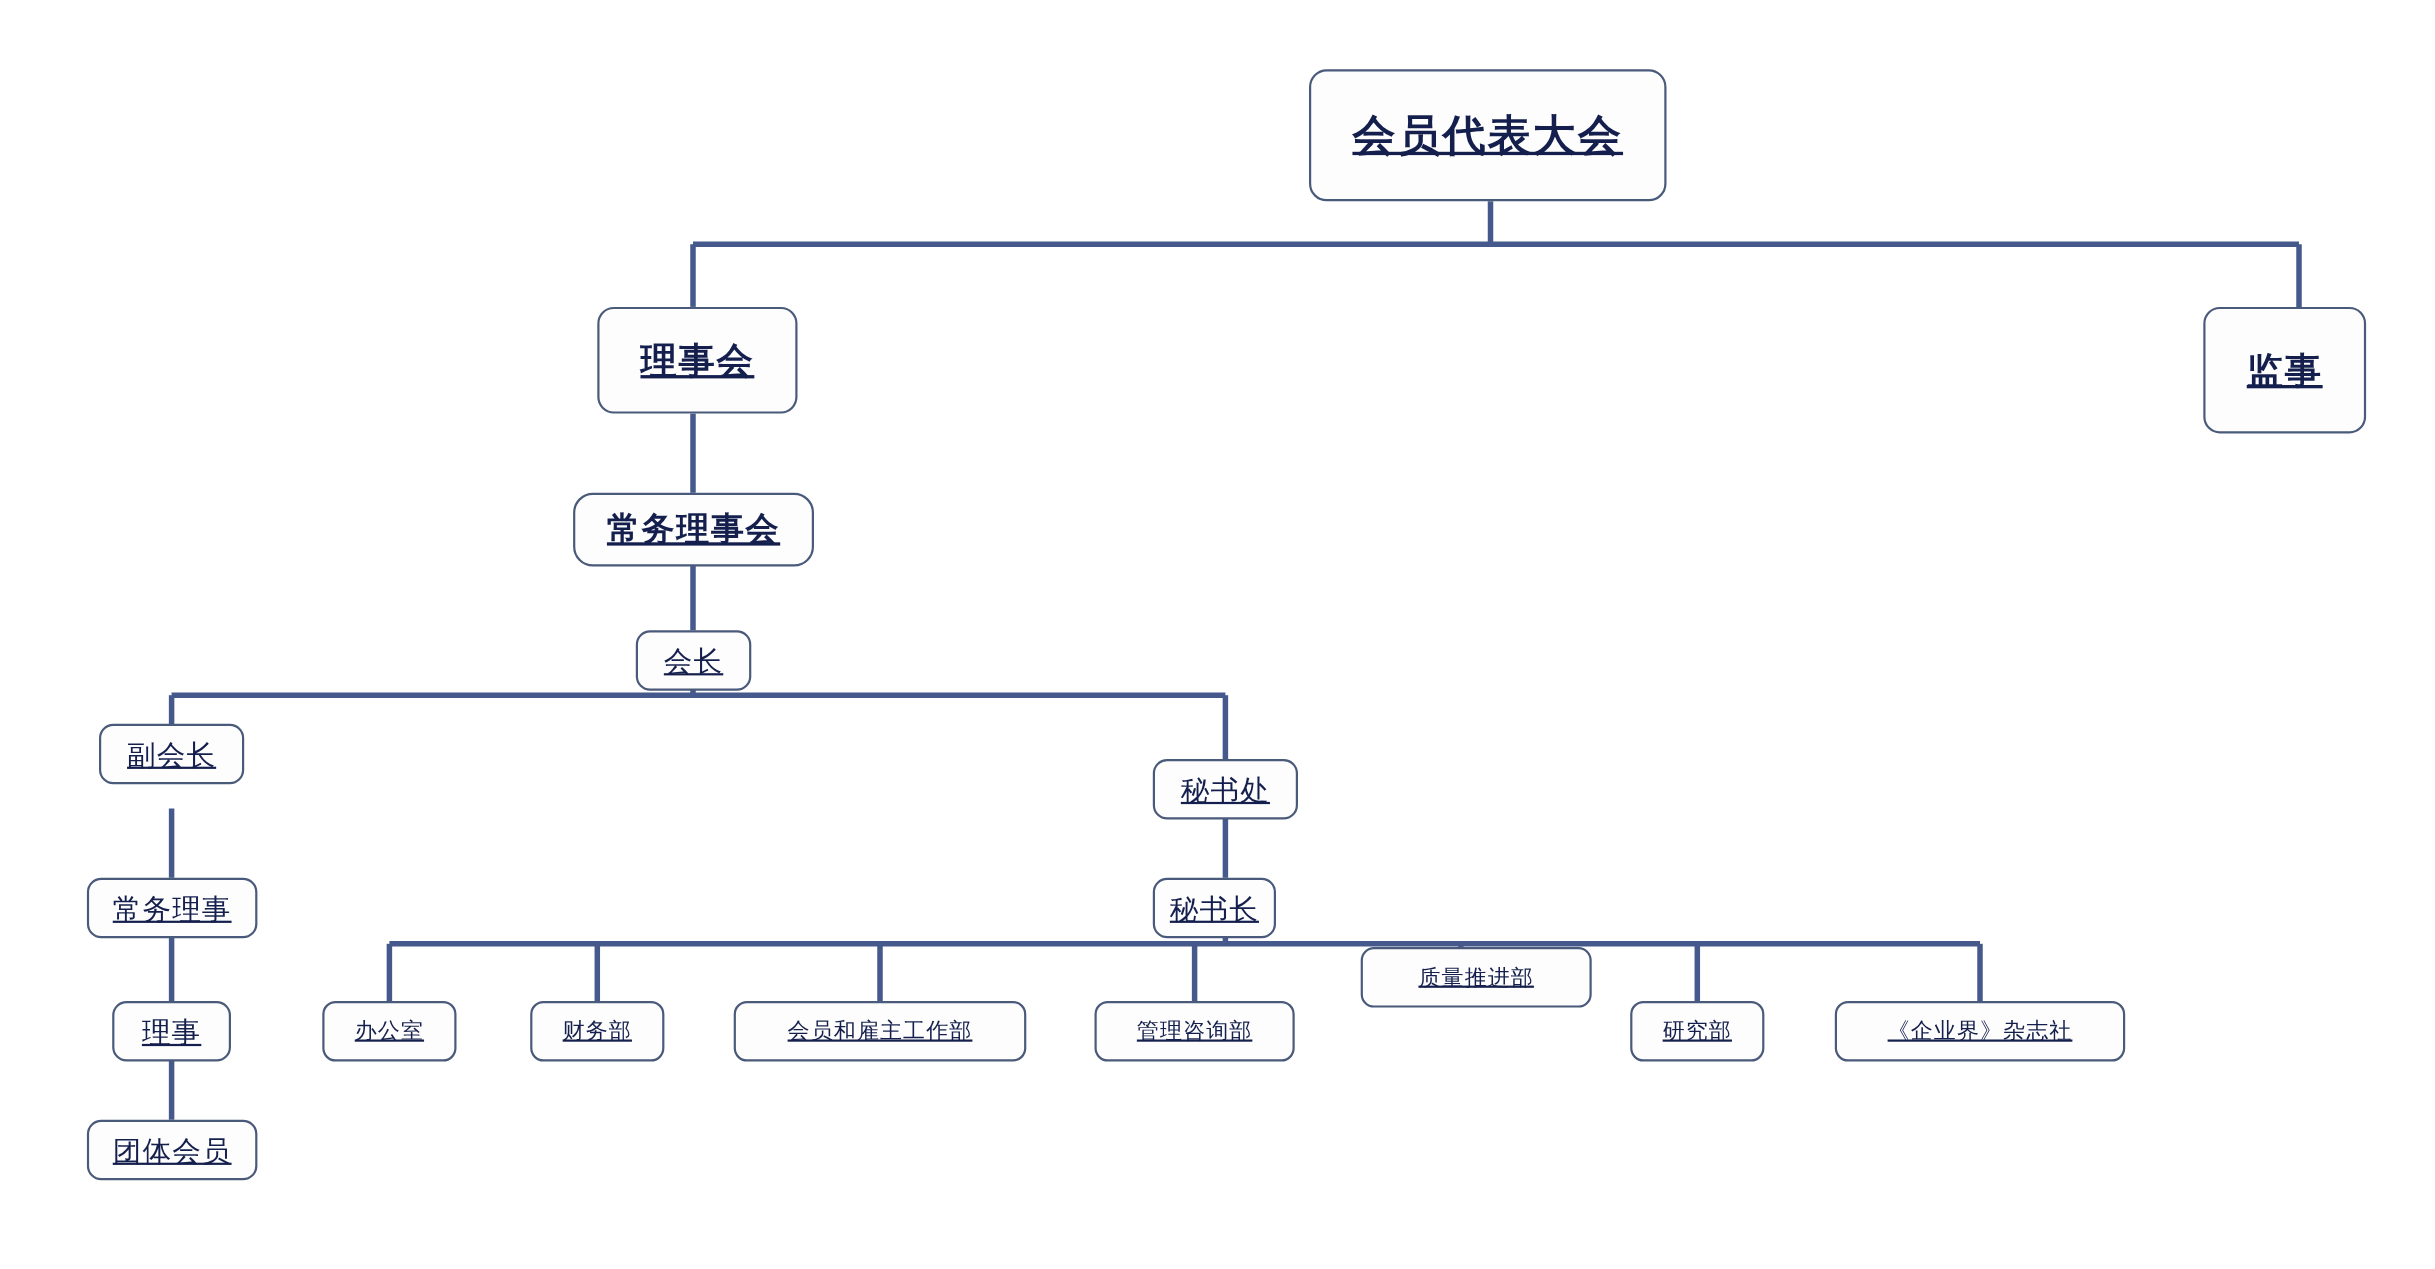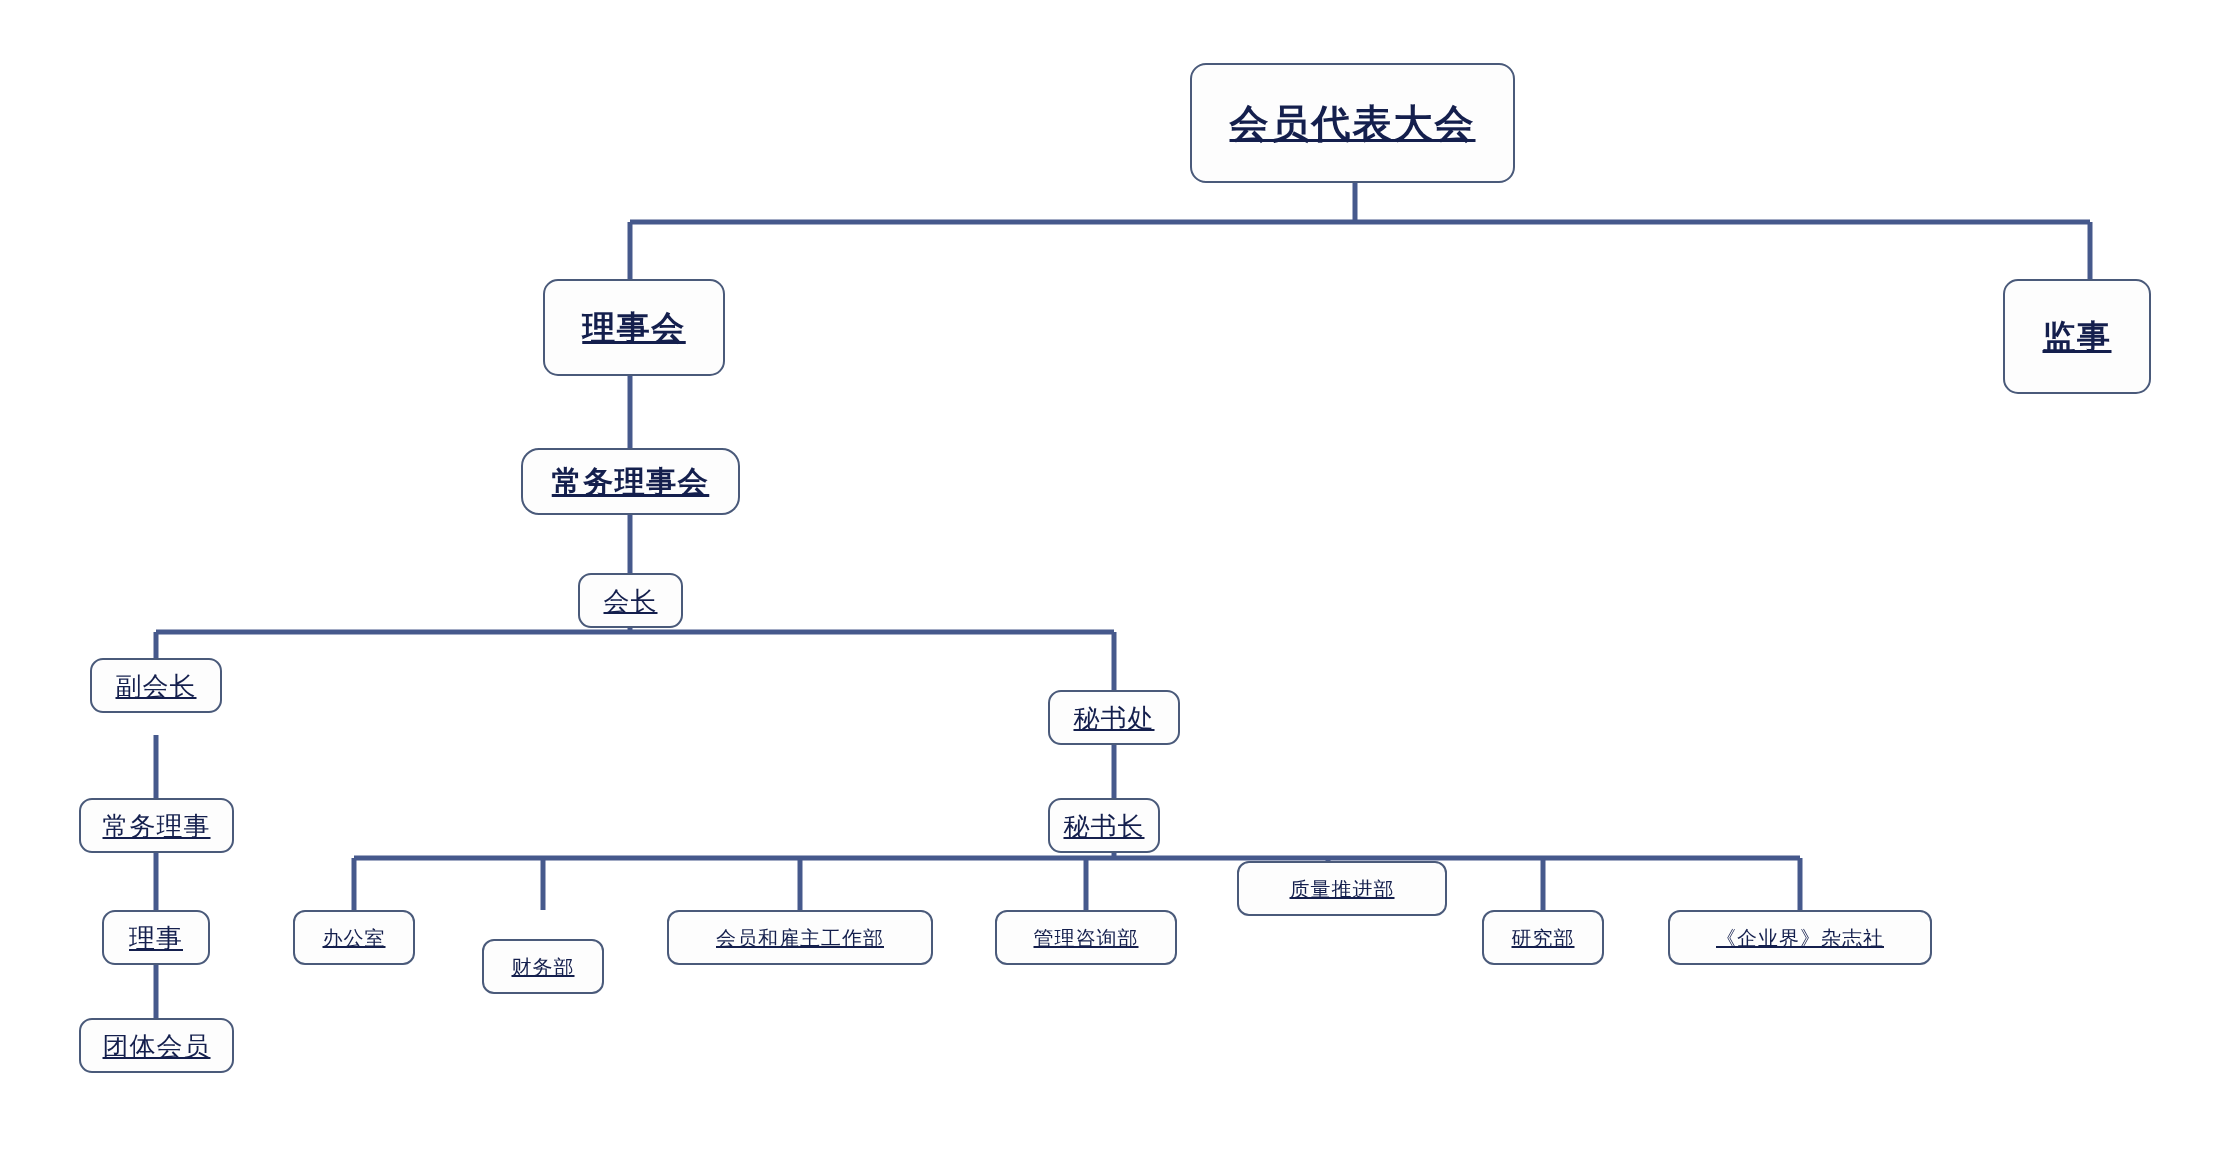--- a/index.html
+++ b/index.html
@@ -154,21 +154,21 @@
   </div>
 
   <div class="node lvl-small" style="left:79px; top:1018px; width:155px; height:55px;">
     <span class="node-label">团体会员</span>
   </div>
 
   <div class="node lvl-leaf" style="left:293px; top:910px; width:122px; height:55px;">
     <span class="node-label">办公室</span>
   </div>
 
-  <div class="node lvl-leaf" style="left:482px; top:910px; width:122px; height:55px;margin-top:29px;">
+  <div class="node lvl-leaf" style="left:482px; top:910px; width:122px; height:55px;">
     <span class="node-label">财务部</span>
   </div>
 
   <div class="node lvl-leaf" style="left:667px; top:910px; width:266px; height:55px;">
     <span class="node-label">会员和雇主工作部</span>
   </div>
 
   <div class="node lvl-leaf" style="left:995px; top:910px; width:182px; height:55px;">
     <span class="node-label">管理咨询部</span>
   </div>

